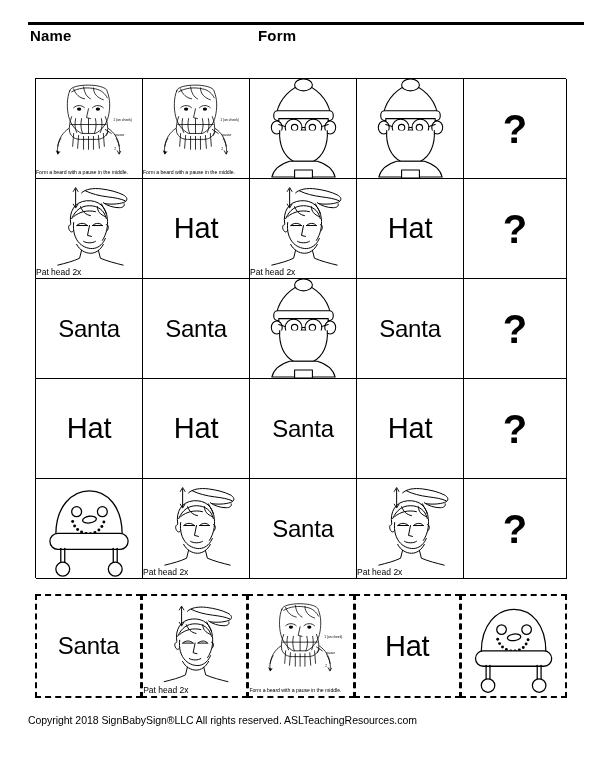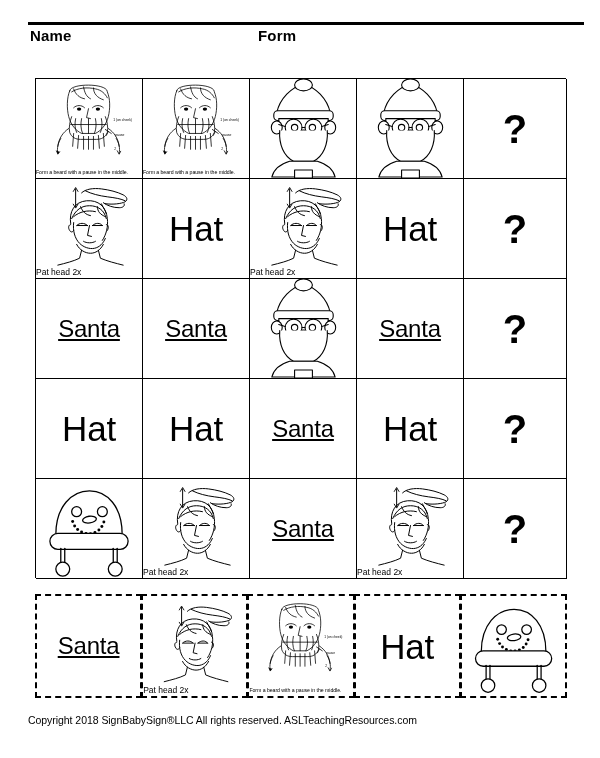--- a/index.html
+++ b/index.html
@@ -76,29 +76,28 @@
     box-sizing: border-box;
     position: relative;
     display: flex;
     align-items: center;
     justify-content: center;
     overflow: hidden;
   }
 
   
   .word {
-    font-size: 35px;
+    font-size: 29px;
     font-family: "Liberation Sans", sans-serif;
     line-height: 1;
     letter-spacing: -0.2px;
     white-space: nowrap;
   }
   .word.small {
     font-size: 24px;
-    text-decoration: underline;
   }
   .qmark {
     font-size: 40px;
     font-weight: bold;
     line-height: 1;
   }
 
   
   .cutrow {
     position: absolute;

